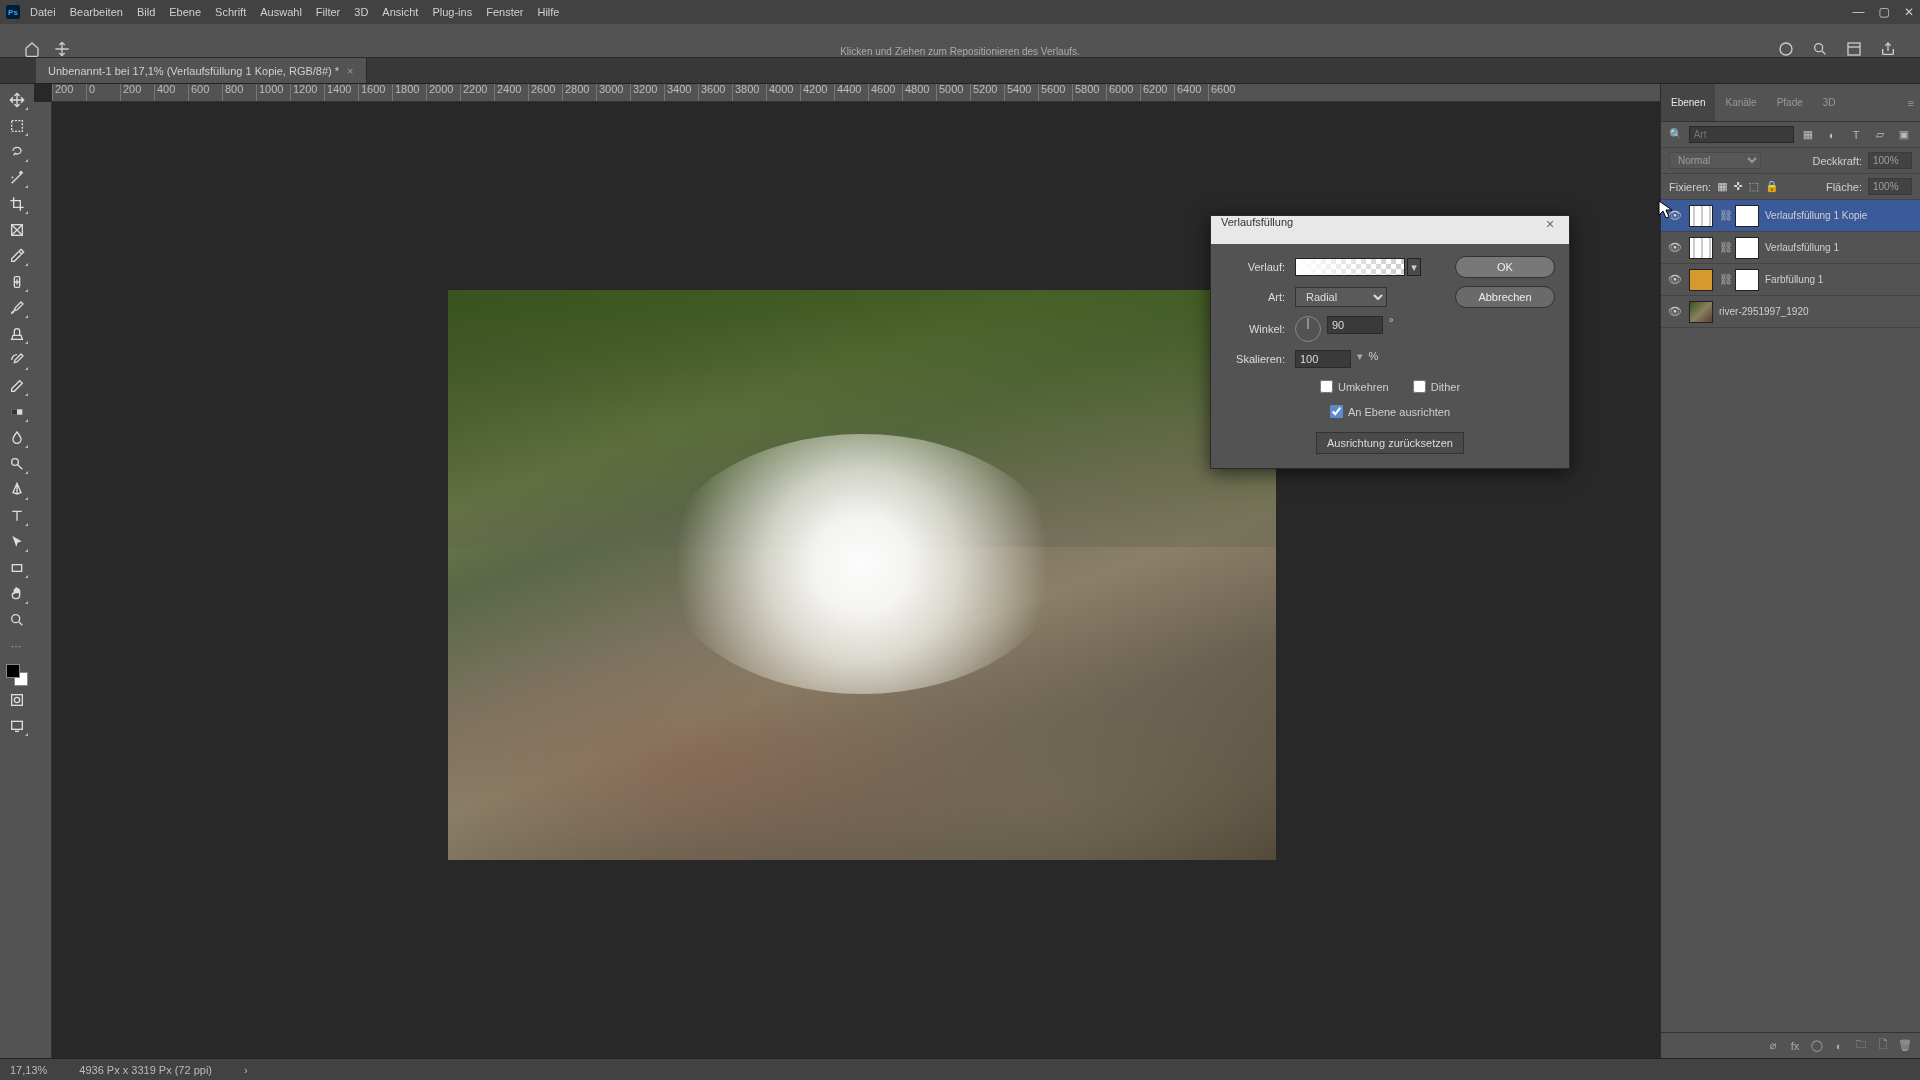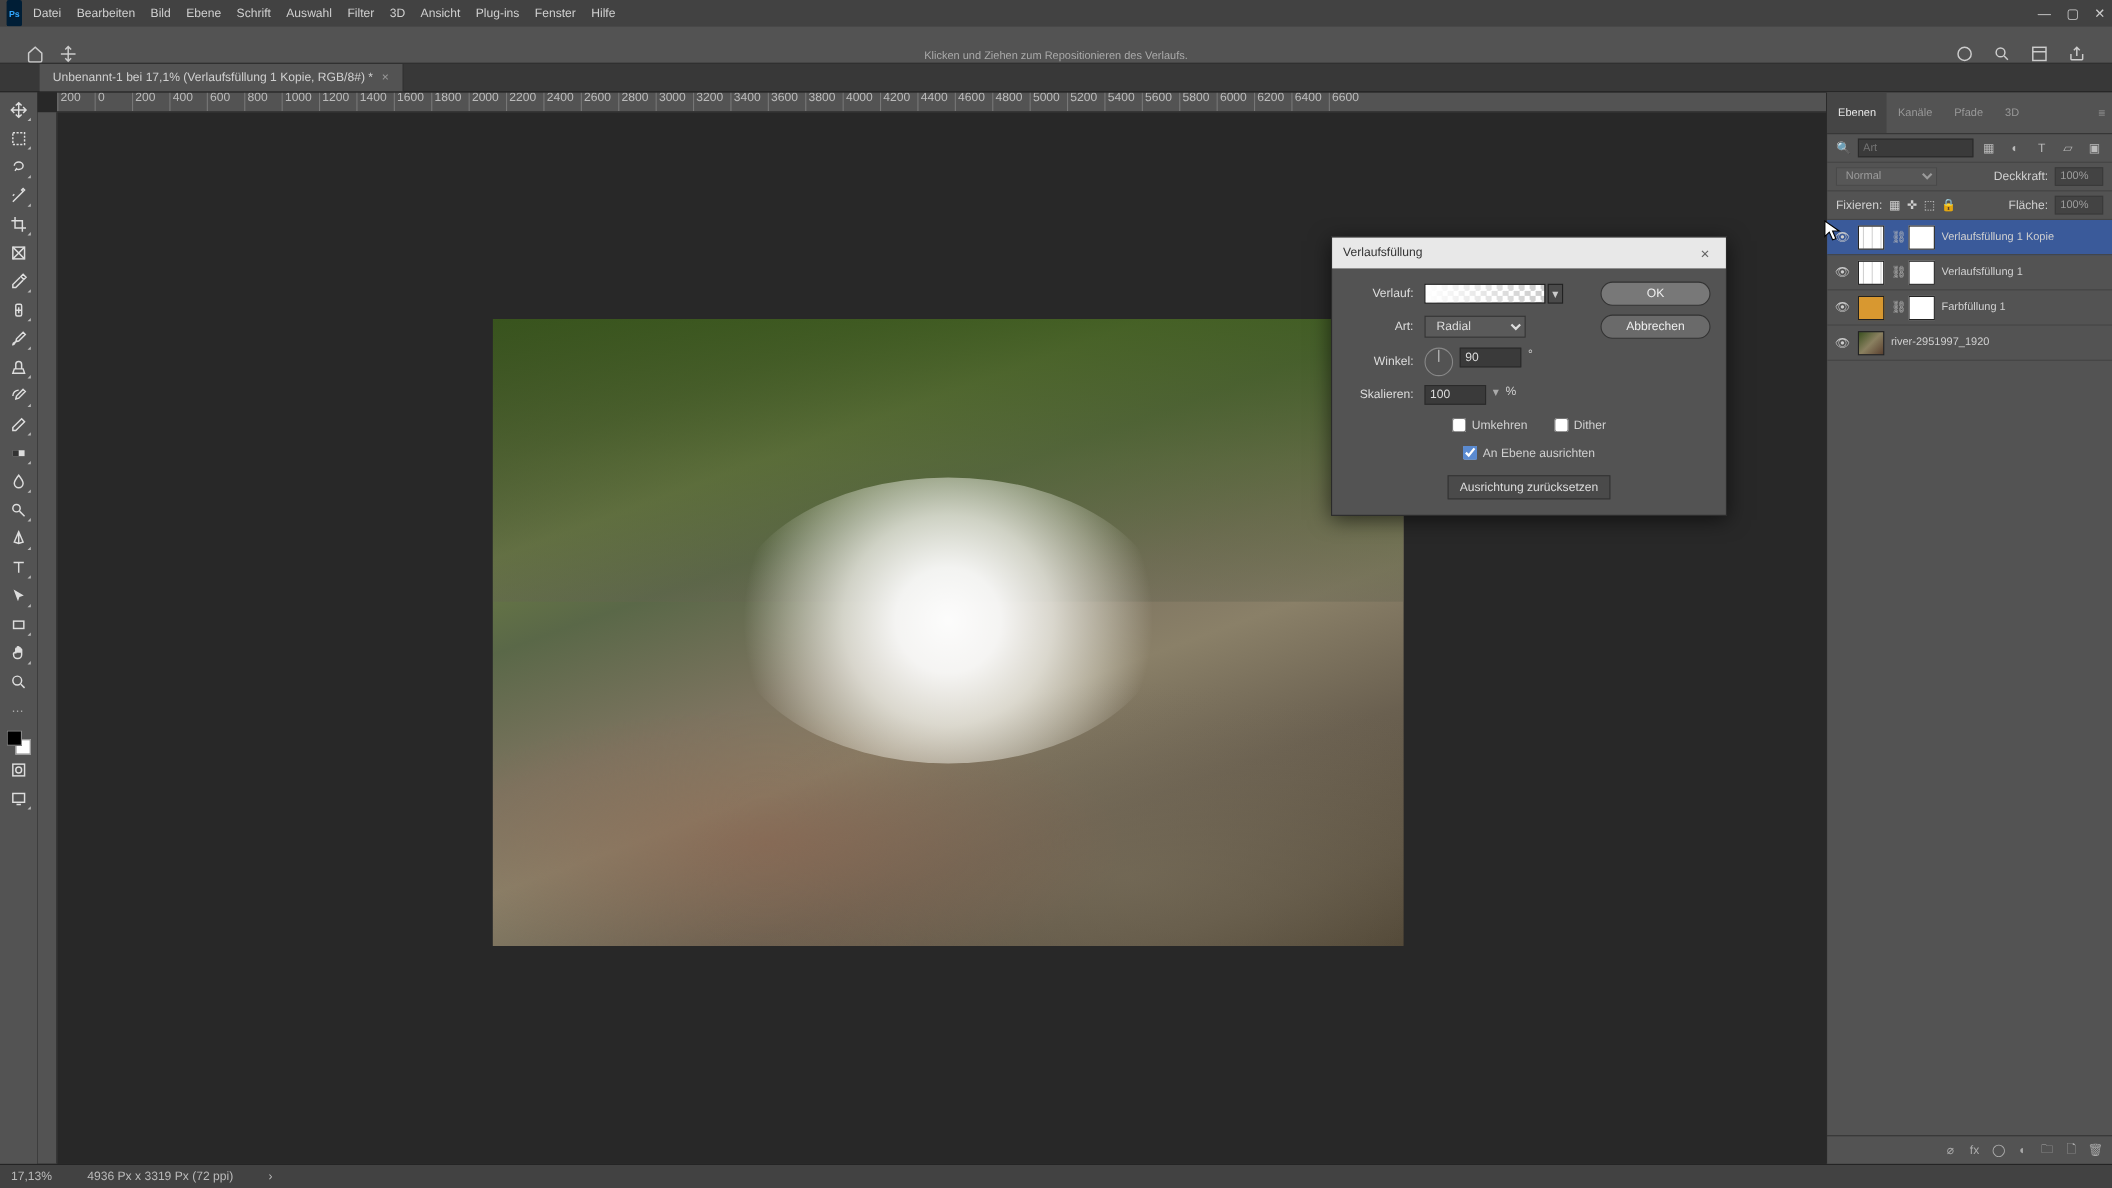--- a/index.html
+++ b/index.html
@@ -1,20 +1,20 @@
 <!DOCTYPE html>
 <html><head>
 <meta charset="utf-8">
 <style>
 * { margin: 0; padding: 0; box-sizing: border-box; font-family: "Segoe UI", Tahoma, sans-serif; font-size: 11px; user-select: none; }
 body { background: #323232; color: #d0d0d0; width: 1920px; height: 1080px; overflow: hidden; position: relative; }
 
 
 .titlebar { height: 24px; background: #424242; display: flex; align-items: center; padding: 0 6px; }
-.ps-logo { width: 14px; height: 24px; background: #001e36; color: #31a8ff; display: flex; align-items: center; justify-content: center; font-size: 8px; font-weight: bold; border-radius: 2px; margin-right: 10px; }
+.ps-logo { width: 14px; height: 14px; background: #001e36; color: #31a8ff; display: flex; align-items: center; justify-content: center; font-size: 8px; font-weight: bold; border-radius: 2px; margin-right: 10px; }
 .menubar { display: flex; gap: 14px; }
 .menubar span { cursor: pointer; }
 .winctrl { margin-left: auto; display: flex; gap: 14px; color: #ccc; }
 .winctrl span { cursor: pointer; font-size: 12px; }
 
 
 .optionsbar { height: 34px; background: #535353; border-bottom: 1px solid #2a2a2a; display: flex; align-items: flex-end; padding: 0 24px; position: relative; }
 .options-hint { position: absolute; left: 50%; transform: translateX(-50%); color: #aaa; font-size: 10px; }
 .options-right { margin-left: auto; display: flex; gap: 18px; align-items: center; }
 .icon-btn { width: 16px; height: 16px; display: flex; align-items: center; justify-content: center; color: #ccc; cursor: pointer; }
@@ -71,21 +71,21 @@
 .link-ic { width: 10px; color: #bbb; }
 .layer-name { flex: 1; font-size: 10px; white-space: nowrap; overflow: hidden; }
 .panel-bottom { height: 26px; border-top: 1px solid #333; display: flex; align-items: center; justify-content: flex-end; gap: 8px; padding: 0 8px; }
 .panel-bottom .mini { width:14px; height:14px; color:#aaa; cursor:pointer; display:flex; align-items:center; justify-content:center; }
 
 
 .statusbar { height: 22px; background: #424242; border-top: 1px solid #222; display: flex; align-items: center; padding: 0 10px; gap: 32px; font-size: 10px; color: #bbb; }
 
 
 .dialog { position: absolute; left: 1210px; top: 215px; width: 360px; background: #535353; border: 1px solid #2a2a2a; box-shadow: 0 4px 18px rgba(0,0,0,0.6); z-index: 500; }
-.dialog-title { height: 28px; background: #e8e8e8; color: #333; display: flex; align-items: center; padding: 0 10px; font-size: 11px; }
+.dialog-title { height: 28px; background: #e8e8e8; color: #333; display: flex; align-items: flex-start; padding: 0 10px; font-size: 11px; }
 .dialog-title .dlg-close { margin-left: auto; width: 18px; text-align:center; cursor:pointer; color:#666; font-size:14px; }
 .dialog-body { padding: 12px 14px 14px 14px; display: grid; grid-template-columns: 60px 1fr 100px; gap: 8px 10px; align-items: center; }
 .dlg-label { text-align: right; color: #ddd; }
 .grad-swatch { width: 110px; height: 18px; background: repeating-conic-gradient(#ccc 0 25%, #fff 0 50%) 0 0/10px 10px; border: 1px solid #222; position: relative; cursor:pointer; }
 .grad-swatch::after { content:''; position:absolute; inset:0; background: linear-gradient(90deg, #fff, rgba(255,255,255,0)); }
 .grad-swatch-wrap { display:flex; align-items:center; gap:2px; }
 .grad-arrow { width:14px; height:18px; background:#4a4a4a; border:1px solid #222; display:flex; align-items:center; justify-content:center; color:#ccc; cursor:pointer; }
 .dlg-btn { background: #6a6a6a; border: 1px solid #333; border-radius: 12px; padding: 4px 0; text-align: center; cursor: pointer; color: #eee; }
 .dlg-btn.primary { background: #787878; }
 .angle-wheel { width: 26px; height: 26px; border: 1px solid #888; border-radius: 50%; position: relative; background:#535353; }

